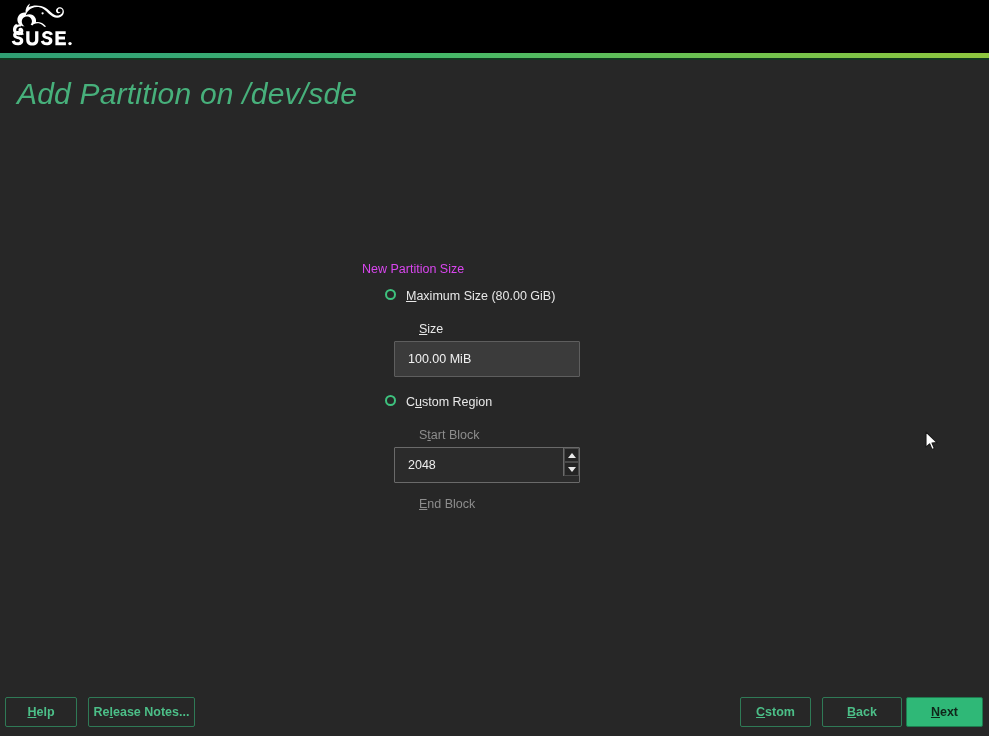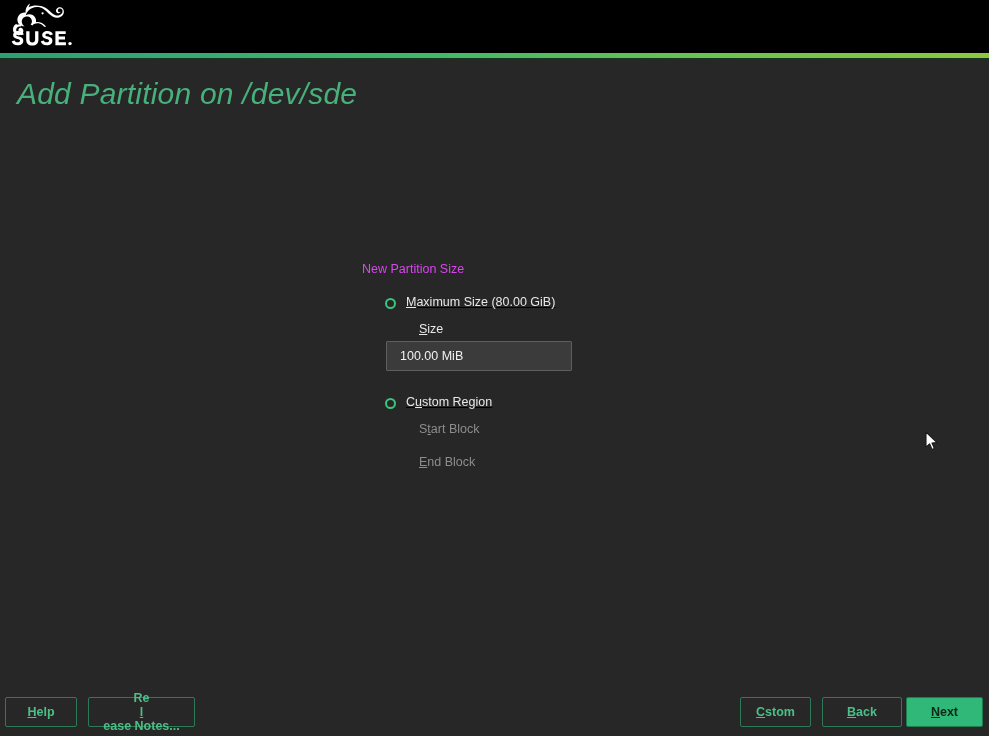--- a/index.html
+++ b/index.html
@@ -71,26 +71,25 @@
   }
   .group-label {
     font-size: 12.5px;
     color: #d946ef;
     margin-bottom: 13px;
     white-space: nowrap;
   }
 
   .radio-row {
     display: flex;
-    align-items: flex-end;
+    align-items: flex-start;
     height: 20px;
     margin-left: 23px;
     margin-bottom: 5px;
     cursor: default;
-    text-decoration: underline;
   }
   .radio-mark {
     width: 11px;
     height: 11px;
     border-radius: 50%;
     border: 2px solid #3ec27e;
     box-sizing: border-box;
     margin-right: 10px;
     flex: 0 0 auto;
     background: transparent;
@@ -108,23 +107,23 @@
   .field-label {
     font-size: 12.5px;
     color: #e8e8e8;
     margin-left: 57px;
     margin-bottom: 5px;
     white-space: nowrap;
   }
   .field-label.disabled { color: #8d8d8d; }
 
   .input-wrap {
-    margin-left: 24px;
+    margin-left: 32px;
     width: 186px;
-    height: 30px;
+    height: 36px;
     position: relative;
     box-sizing: border-box;
   }
   .text-input {
     width: 100%;
     height: 100%;
     box-sizing: border-box;
     background: #3b3b3b;
     border: 1px solid #5e5e5e;
     color: #f2f2f2;
@@ -199,21 +198,21 @@
     font-weight: bold;
     border-radius: 2px;
     cursor: default;
     display: flex;
     align-items: center;
     justify-content: center;
     padding: 0;
     white-space: nowrap;
   }
   .btn-help    { left: 5px;   top: 10px; width: 72px; }
-  .btn-release { left: 88px;  top: 10px; width: 107px; flex-direction: column; }
+  .btn-release { left: 88px;  top: 10px; width: 107px; }
   .btn-cancel  { left: 740px; top: 10px; width: 71px; }
   .btn-back    { left: 822px; top: 10px; width: 80px; }
   .btn-next    {
     left: 906px; top: 10px; width: 77px;
     background: #2fb877;
     border: 1px solid #1d7c4f;
     color: #10261a;
   }
 
   
@@ -279,20 +278,31 @@
 
   <div class="radio-row">
     <span class="radio-mark"></span>
     <span class="radio-label"><span>C</span><span class="mn">u</span><span>stom Region</span></span>
   </div>
 
   <div class="spacer-8"></div>
 
   <div class="field-label disabled"><span>S</span><span class="mn">t</span><span>art Block</span></div>
 
+  <div class="input-wrap">
+    <input class="text-input disabled" type="text" readonly="" value="2048" style="">
+    <span class="spinner">
+      <span class="spin-btn up">
+          <span class="tri"></span>
+        </span>
+      <span class="spin-btn down">
+          <span class="tri"></span>
+        </span>
+    </span>
+  </div>
 
   <div class="spacer-14"></div>
 
   <div class="field-label disabled"><span></span><span class="mn">E</span><span>nd Block</span></div>
 
 
 </div>
 
 <div class="button-bar">
 

